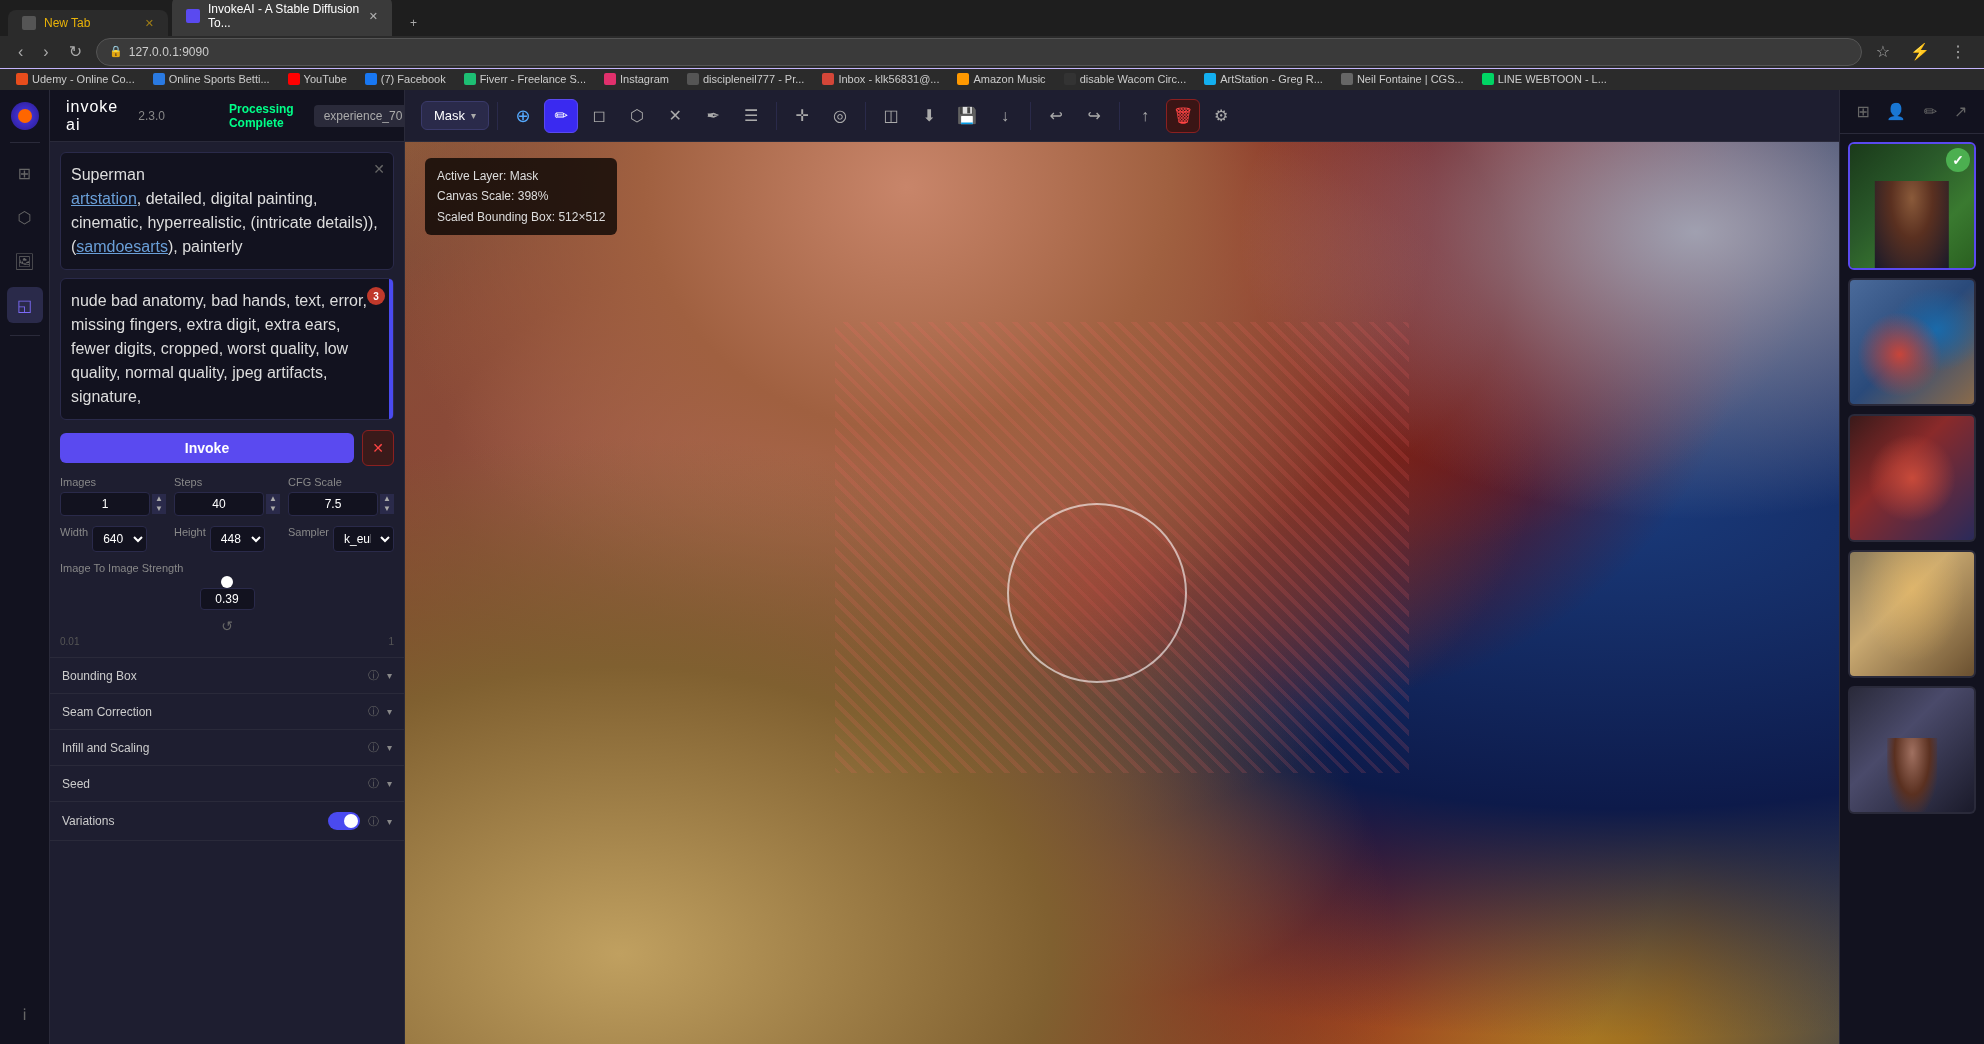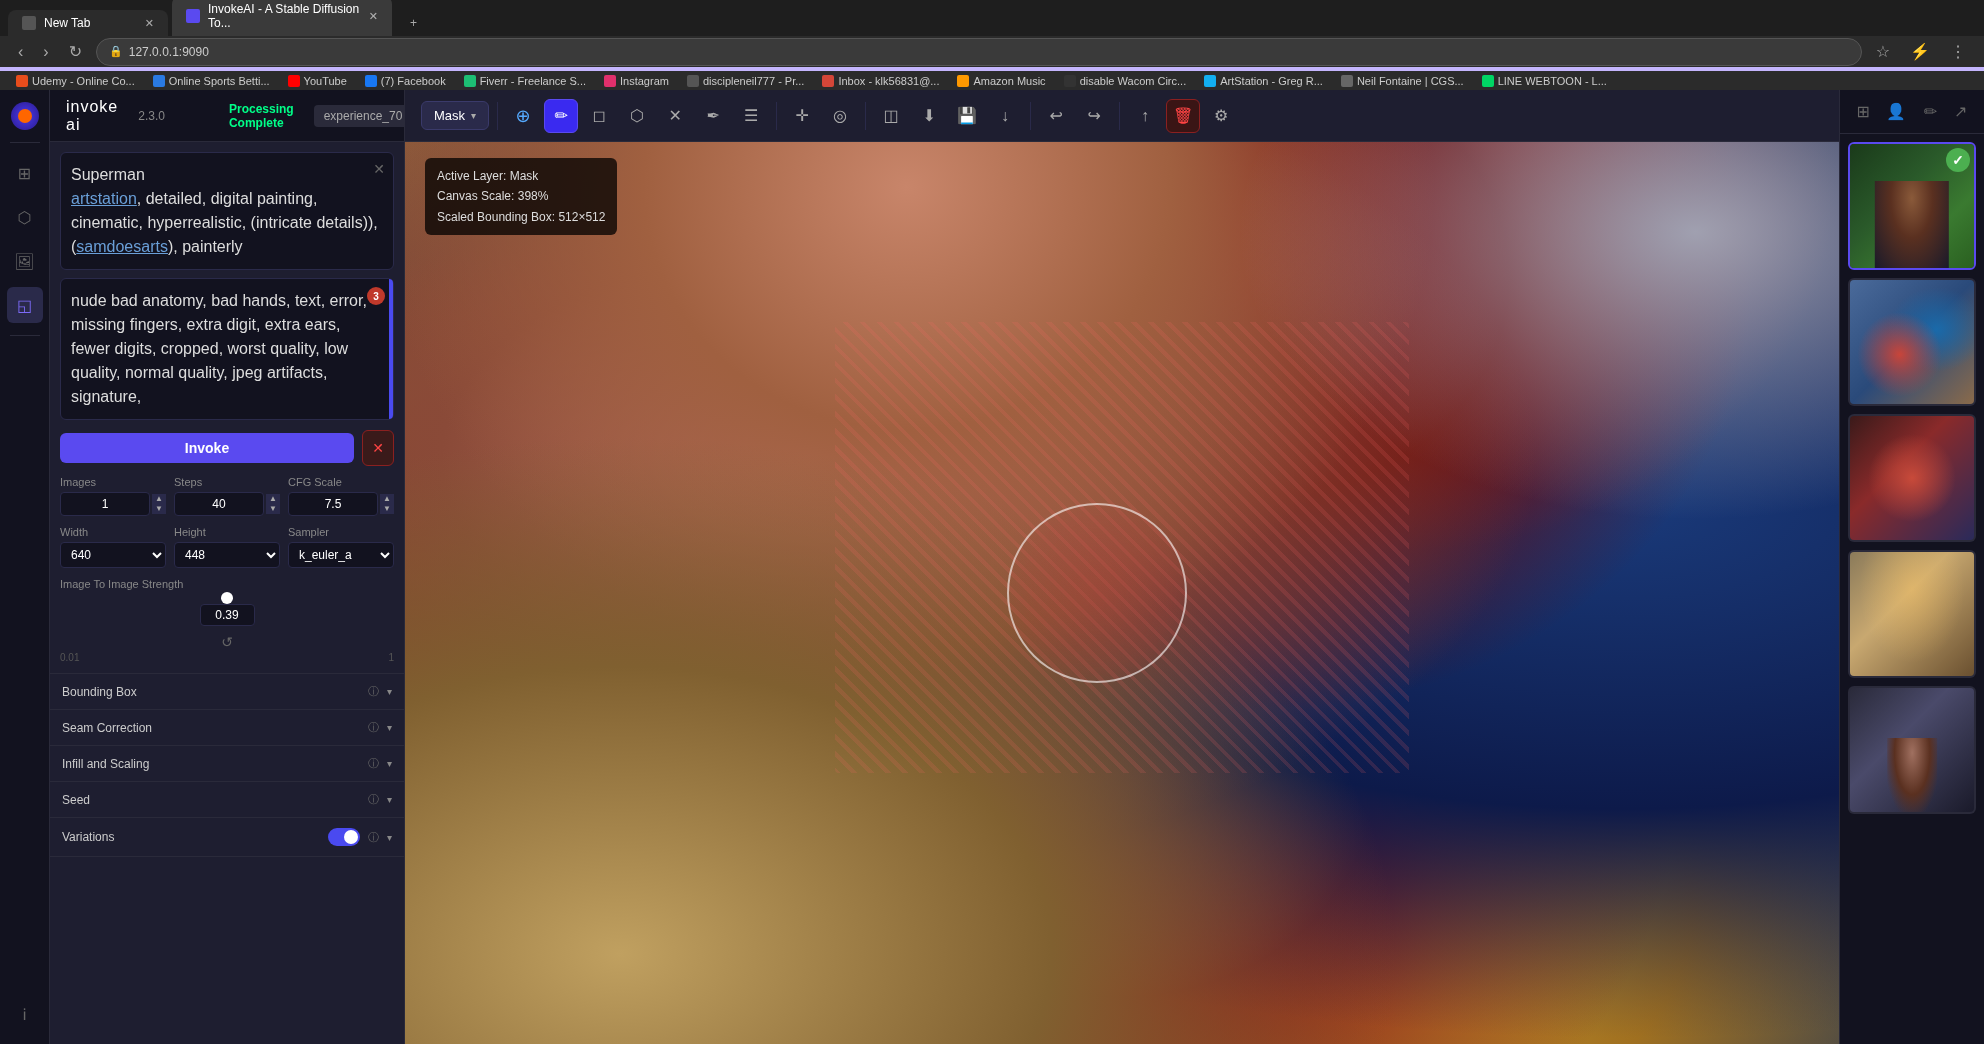--- a/index.html
+++ b/index.html
@@ -1,30 +1,30 @@
 <!DOCTYPE html>
 <html><head>
   <meta charset="utf-8">
   <style>
     * { box-sizing: border-box; margin: 0; padding: 0; }
     body { background: #1a1a2e; color: #ccc; font-family: 'Segoe UI', sans-serif; font-size: 12px; overflow: hidden; width: 1984px; height: 1044px; }
 
     
     .browser-chrome { background: #2b2b2b; height: 90px; display: flex; flex-direction: column; }
     .browser-tabs { background: #1e1e1e; height: 36px; display: flex; align-items: flex-end; padding: 0 8px; gap: 4px; }
-    .browser-tab { background: #2b2b2b; color: #ffffff; font-size: 12px; padding: 6px 14px; border-radius: 8px 8px 0 0; display: flex; align-items: center; gap: 8px; min-width: 160px; max-width: 220px; cursor: pointer; }
+    .browser-tab { background: #2b2b2b; color: #eab308; font-size: 12px; padding: 6px 14px; border-radius: 8px 8px 0 0; display: flex; align-items: center; gap: 8px; min-width: 160px; max-width: 220px; cursor: pointer; }
     .browser-tab.active { background: #3a3a3a; color: #fff; }
     .browser-tab .tab-close { margin-left: auto; opacity: 0.6; font-size: 11px; }
     .browser-tab .tab-icon { width: 14px; height: 14px; background: #555; border-radius: 2px; flex-shrink: 0; }
     .browser-tab.newtab { min-width: 36px; background: transparent; color: #aaa; }
     .browser-nav { background: #2b2b2b; height: 40px; display: flex; align-items: center; padding: 0 12px; gap: 8px; }
     .nav-btn { background: none; border: none; color: #aaa; font-size: 16px; cursor: pointer; padding: 4px 6px; border-radius: 4px; }
     .address-bar { flex: 1; background: #3a3a3a; border: 1px solid #555; border-radius: 20px; height: 28px; display: flex; align-items: center; padding: 0 12px; color: #ccc; font-size: 12px; gap: 6px; }
     .address-bar-lock { color: #aaa; font-size: 11px; }
-    .bookmarks-bar { background: #2b2b2b; height: 28px; display: flex; align-items: center; padding: 0 8px; gap: 2px; overflow: hidden; border-top: 4px solid #c4b5fd; }
+    .bookmarks-bar { background: #2b2b2b; height: 28px; display: flex; align-items: center; padding: 0 8px; gap: 2px; overflow: hidden; border-top: 1px solid #c4b5fd; }
     .bookmark-item { color: #ccc; font-size: 11px; padding: 2px 8px; border-radius: 4px; cursor: pointer; white-space: nowrap; display: flex; align-items: center; gap: 4px; }
     .bookmark-icon { width: 12px; height: 12px; background: #666; border-radius: 2px; flex-shrink: 0; }
 
     
     .app-container { display: flex; height: calc(1044px - 90px); background: #1a1a2e; }
 
     
     .icon-sidebar { width: 50px; background: #12121f; display: flex; flex-direction: column; align-items: center; padding: 12px 0; gap: 8px; border-right: 1px solid #2a2a3a; }
     .icon-sidebar-btn { width: 36px; height: 36px; background: none; border: none; color: #666; font-size: 16px; cursor: pointer; border-radius: 6px; display: flex; align-items: center; justify-content: center; }
     .icon-sidebar-btn.active { background: #2a2a4a; color: #7c6af7; }
@@ -64,21 +64,21 @@
     .settings-grid { display: grid; grid-template-columns: 1fr 1fr 1fr; gap: 8px; padding: 0 10px 10px 10px; }
     .setting-group { display: flex; flex-direction: column; gap: 4px; }
     .setting-label { color: #888; font-size: 11px; }
     .setting-input-row { display: flex; align-items: center; gap: 2px; }
     .setting-input { background: #12121f; border: 1px solid #2a2a4a; border-radius: 4px; color: #fff; font-size: 12px; width: 100%; padding: 4px 6px; text-align: center; }
     .setting-spinners { display: flex; flex-direction: column; }
     .setting-spinner { background: #2a2a4a; border: none; color: #aaa; font-size: 8px; padding: 1px 3px; cursor: pointer; line-height: 1; }
 
     
     .whs-row { display: grid; grid-template-columns: 1fr 1fr 1fr; gap: 8px; padding: 0 10px 10px 10px; }
-    .whs-group { display: flex; flex-direction: column; gap: 4px; }
+    .whs-group { display: flex; gap: 4px; }
     .whs-select { background: #12121f; border: 1px solid #2a2a4a; border-radius: 4px; color: #fff; font-size: 12px; padding: 4px 6px; width: 100%; cursor: pointer; }
 
     
     .slider-section { padding: 0 10px 10px 10px; }
     .slider-row { display: flex; align-items: center; gap: 8px; flex-direction: column; }
     .slider-track { flex: 1; height: 4px; background: #2a2a4a; border-radius: 2px; position: relative; cursor: pointer; }
     .slider-fill { height: 100%; background: #5a4af0; border-radius: 2px; width: 39%; }
     .slider-thumb { width: 12px; height: 12px; background: #fff; border-radius: 50%; position: absolute; top: -4px; left: calc(39% - 6px); cursor: grab; }
     .slider-value-input { background: #12121f; border: 1px solid #2a2a4a; border-radius: 4px; color: #fff; font-size: 12px; width: 55px; padding: 3px 6px; text-align: center; }
     .slider-min-max { display: flex; justify-content: space-between; color: #555; font-size: 10px; margin-top: 2px; }

